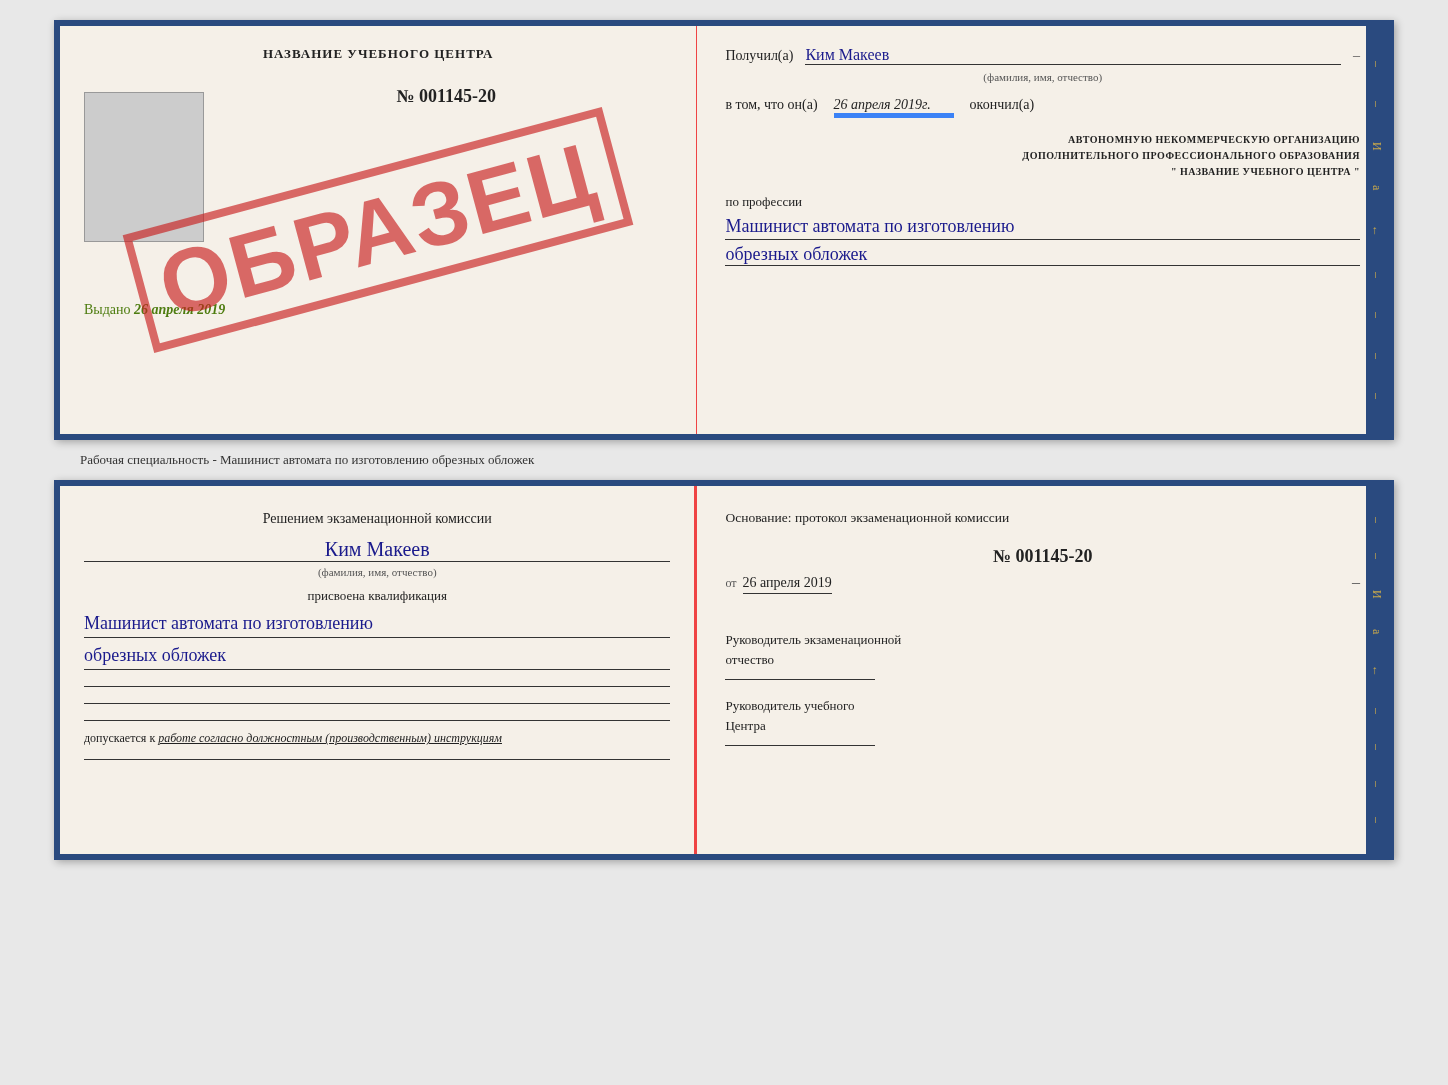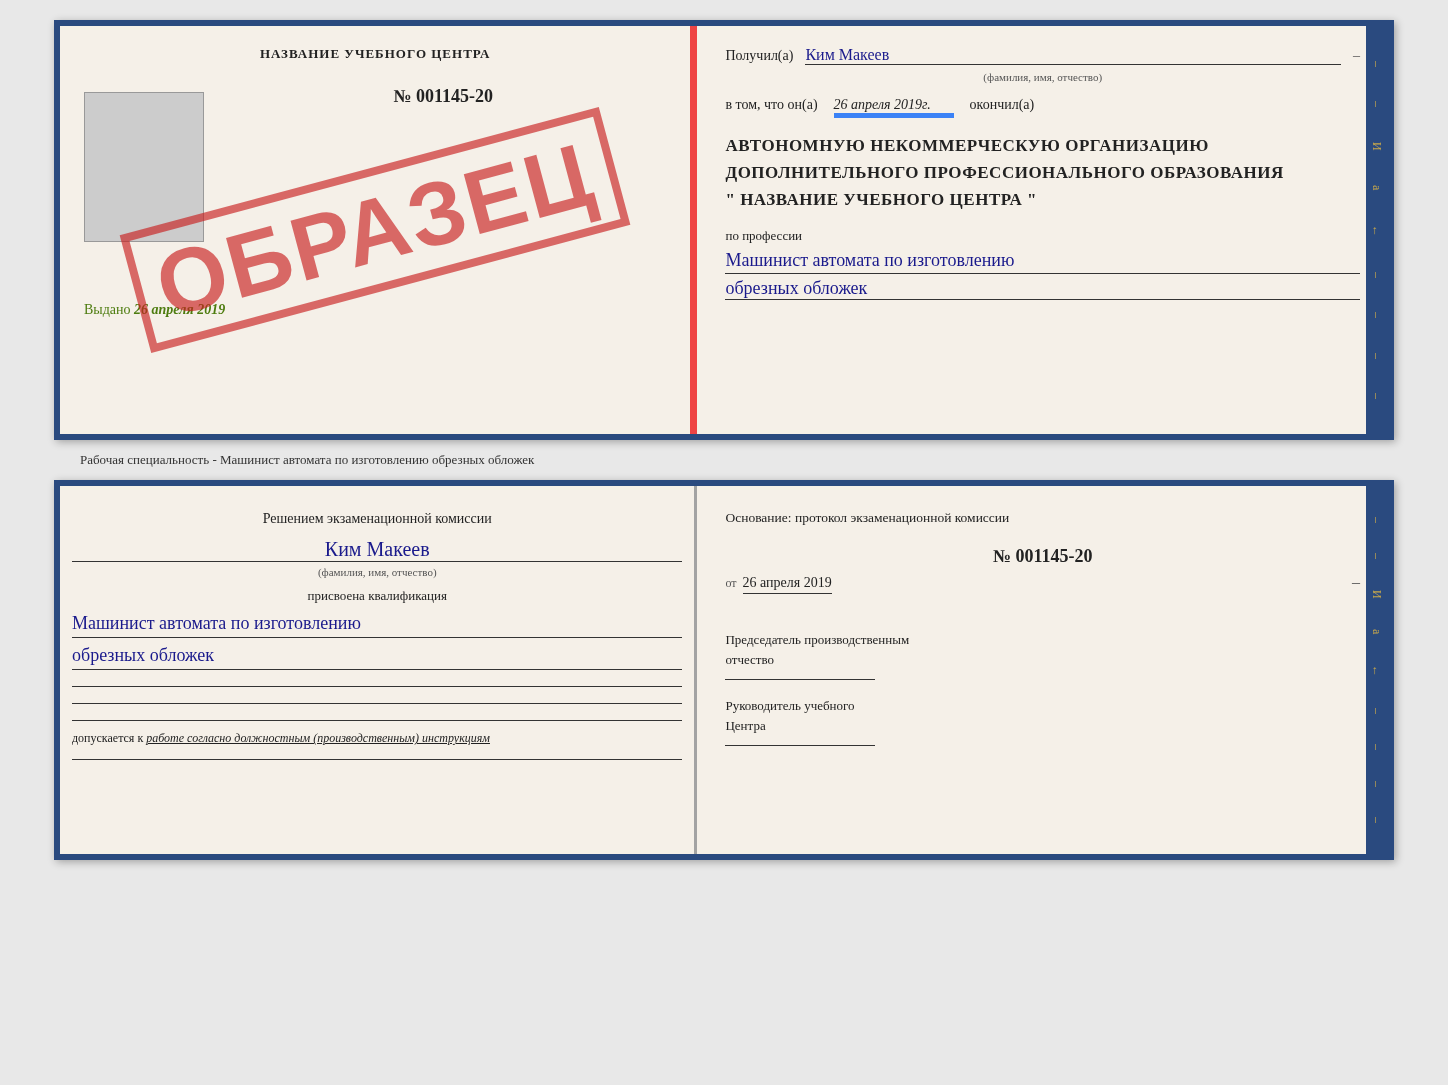--- a/index.html
+++ b/index.html
@@ -29,21 +29,21 @@
       height: 420px;
       background: #f5f0e8;
       border: 6px solid #2a4a7f;
       display: flex;
       position: relative;
       box-shadow: 2px 2px 8px rgba(0,0,0,0.3);
     }
 
     .cert-left {
       width: 48%;
-      border-right: 7px solid #ef4444;
+      border-right: 1px solid #ef4444;
       padding: 20px 24px;
       position: relative;
       overflow: hidden;
     }
 
     .cert-right {
       width: 52%;
       padding: 20px 28px;
       position: relative;
     }
@@ -177,22 +177,22 @@
 
     .cert-date-value {
       font-style: italic;
       font-size: 14px;
       color: #222;
       border-bottom: 5px solid #3b82f6;
       min-width: 120px;
     }
 
     .cert-org-block {
-      text-align: left;
-      font-size: 17px;
+      text-align: right;
+      font-size: 10px;
       font-weight: bold;
       text-transform: uppercase;
       letter-spacing: 0.5px;
       margin: 14px 0;
       line-height: 1.6;
       color: #222;
     }
 
     .cert-professiya {
       font-size: 13px;
@@ -254,22 +254,22 @@
       min-height: 380px;
       background: #f5f0e8;
       border: 6px solid #2a4a7f;
       display: flex;
       position: relative;
       box-shadow: 2px 2px 8px rgba(0,0,0,0.3);
     }
 
     .cert-bottom-left {
       width: 48%;
-      border-right: 3px solid #a3a3a3;
-      padding: 22px 12px;
+      border-right: 3px solid #ef4444;
+      padding: 22px 24px;
       position: relative;
     }
 
     .cert-bottom-right {
       width: 52%;
       padding: 22px 28px;
       position: relative;
     }
 
     .cert-bottom-title {
@@ -497,21 +497,21 @@
 
       <div class="cert-bottom-protocol-num">№ 001145-20</div>
 
       <div style="display:flex; align-items:baseline; gap:6px; margin-bottom:18px;">
         <span class="ot-label">от</span>
         <span class="cert-bottom-protocol-date">26 апреля 2019</span>
         <span class="dash-right">–</span>
       </div>
 
       <div class="cert-bottom-signatory">
-        <span>Председатель производственным</span><br>
+        <span>Руководитель экзаменационной</span><br>
         <span>отчество</span>
       </div>
       <div class="cert-bottom-sig-line"></div>
 
       <div class="cert-bottom-signatory">
         <span>Руководитель учебного</span><br>
         <span>Центра</span>
       </div>
       <div class="cert-bottom-sig-line"></div>
 

